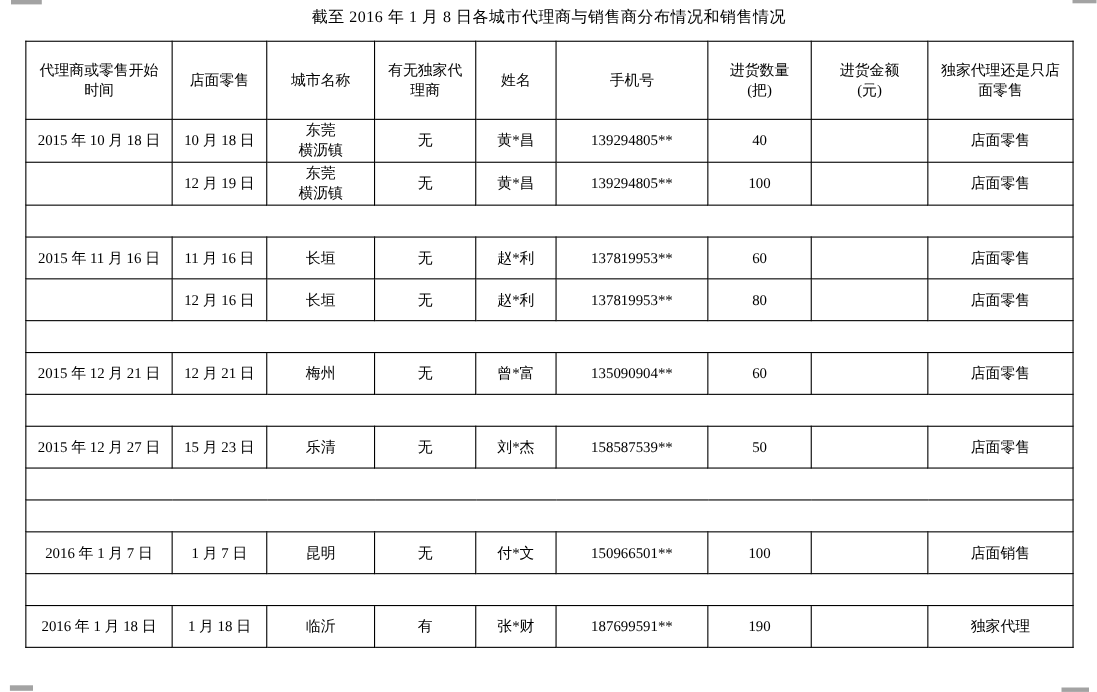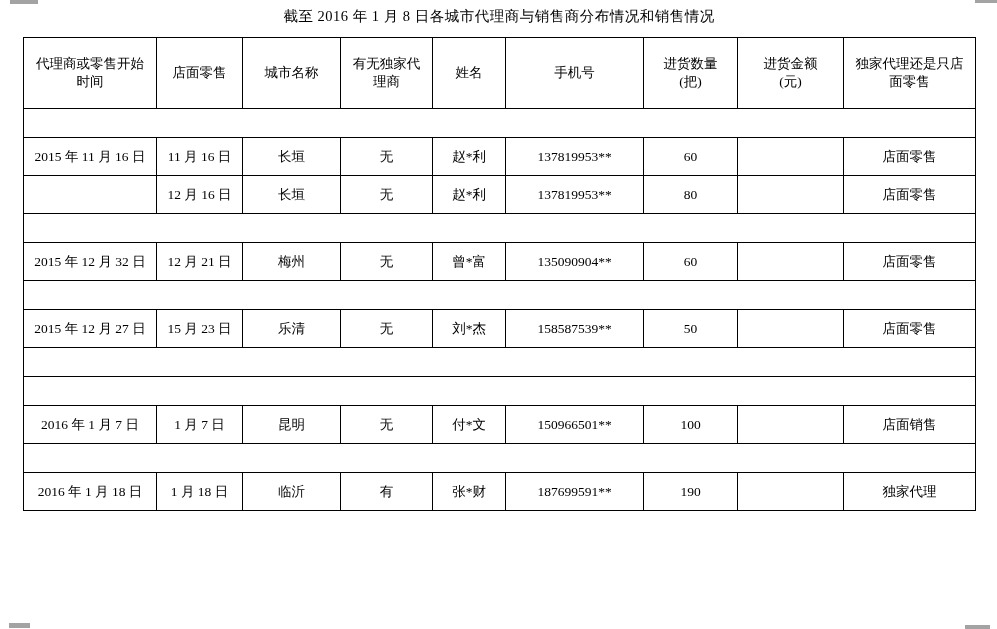--- a/index.html
+++ b/index.html
@@ -101,20 +101,44 @@
         <th>进货数量
 (把)</th>
         <th>进货金额
 (元)</th>
         <th>独家代理还是只店
 面零售</th>
       </tr>
     </thead>
     <tbody id="table-body">
         <tr>
+          <td>2015 年 10 月 18 日</td>
+          <td>10 月 18 日</td>
+          <td>东莞
+横沥镇</td>
+          <td>无</td>
+          <td>黄*昌</td>
+          <td>139294805**</td>
+          <td>40</td>
+          <td></td>
+          <td>店面零售</td>
+        </tr>
+        <tr>
+          <td></td>
+          <td>12 月 19 日</td>
+          <td>东莞
+横沥镇</td>
+          <td>无</td>
+          <td>黄*昌</td>
+          <td>139294805**</td>
+          <td>100</td>
+          <td></td>
+          <td>店面零售</td>
+        </tr>
+        <tr>
           <td colspan="9" class="spacer"></td>
         </tr>
         <tr>
           <td>2015 年 11 月 16 日</td>
           <td>11 月 16 日</td>
           <td>长垣</td>
           <td>无</td>
           <td>赵*利</td>
           <td>137819953**</td>
           <td>60</td>
@@ -129,21 +153,21 @@
           <td>赵*利</td>
           <td>137819953**</td>
           <td>80</td>
           <td></td>
           <td>店面零售</td>
         </tr>
         <tr>
           <td colspan="9" class="spacer"></td>
         </tr>
         <tr>
-          <td>2015 年 12 月 32 日</td>
+          <td>2015 年 12 月 21 日</td>
           <td>12 月 21 日</td>
           <td>梅州</td>
           <td>无</td>
           <td>曾*富</td>
           <td>135090904**</td>
           <td>60</td>
           <td></td>
           <td>店面零售</td>
         </tr>
         <tr>

